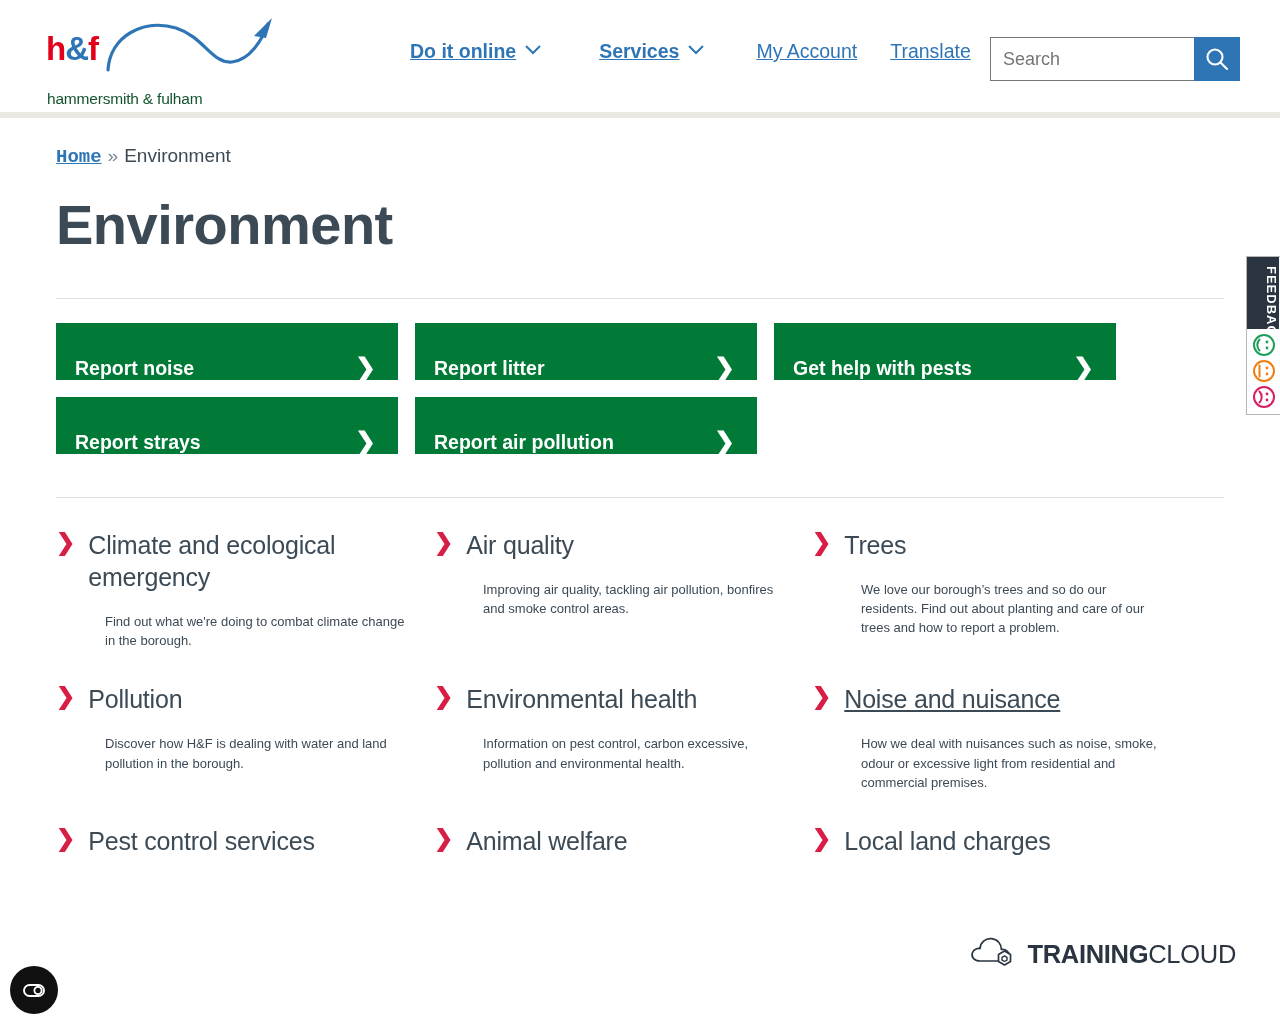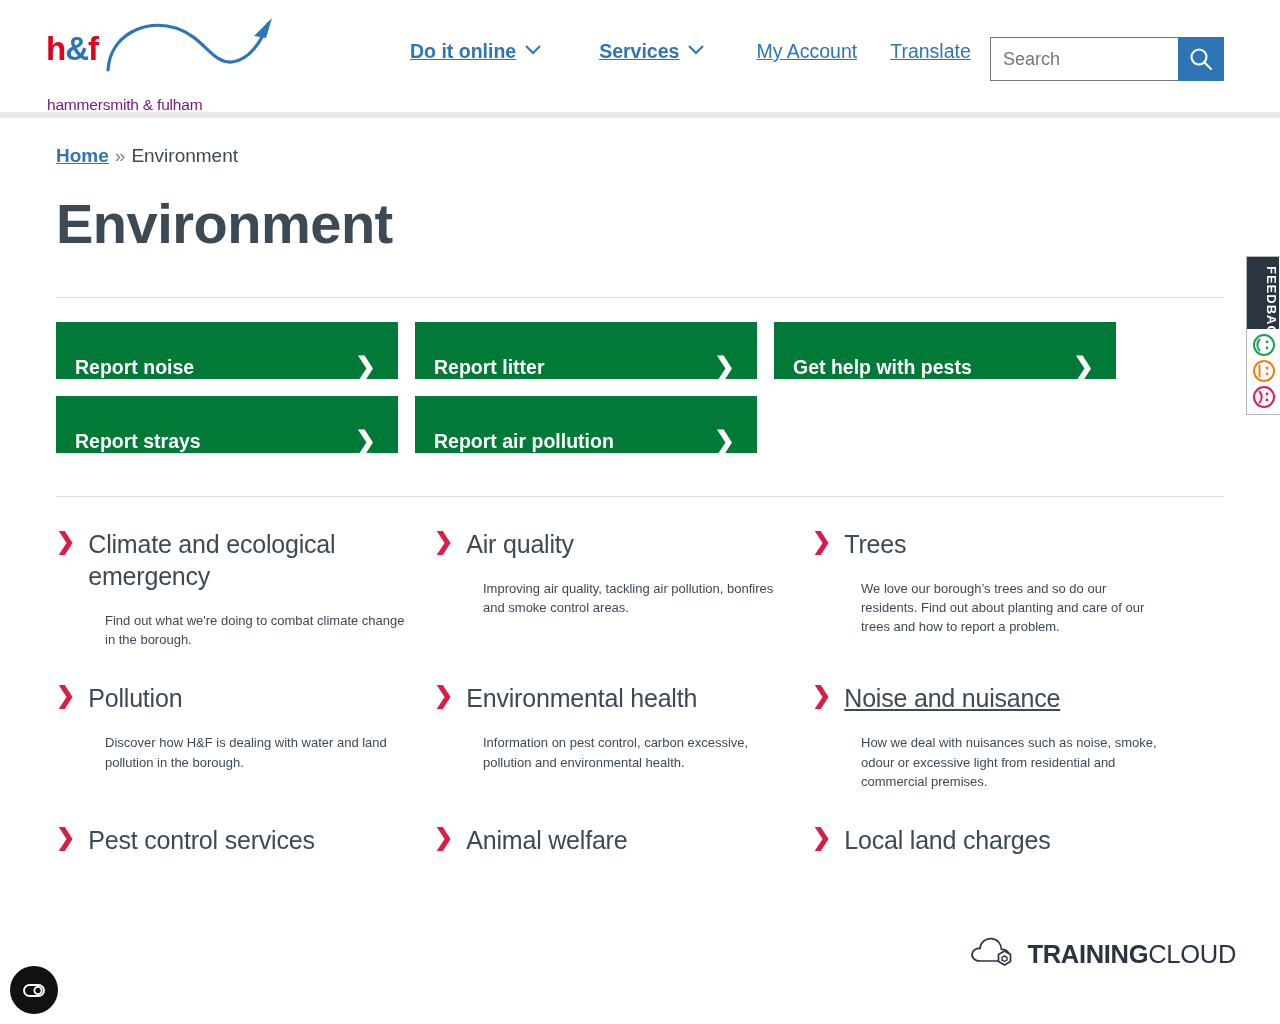--- a/index.html
+++ b/index.html
@@ -32,23 +32,23 @@
     font-size: 33px;
     line-height: 1;
     letter-spacing: -1px;
     position: absolute;
     left: 2px; top: 18px;
   }
   .logo-hf .c-red { color: #e2001a; }
   .logo-hf .c-blue { color: #2e75b6; }
   .logo-sub {
     position: absolute;
-    left: 3px; top: 82px;
+    left: 3px; top: 76px;
     font-size: 15.5px;
-    color: #701a75;
+    color: #14532d;
     letter-spacing: -0.2px;
     white-space: nowrap;
   }
   .logo-swoosh { position: absolute; left: 60px; top: 0px; }
 
   .main-nav {
     position: absolute;
     left: 410px; top: 40px;
     display: flex;
     align-items: center;
@@ -76,21 +76,21 @@
     cursor: pointer;
   }
 
   .search-wrap {
     position: absolute;
     left: 990px; top: 37px;
     display: flex;
     height: 44px;
   }
   .search-input {
-    width: 188px;
+    width: 204px;
     height: 44px;
     border: 1px solid #767676;
     border-right: none;
     font-size: 18px;
     font-family: "Liberation Sans", sans-serif;
     padding: 0 12px;
     color: #15803d;
     outline: none;
     background: #fff;
   }
@@ -120,20 +120,21 @@
   .breadcrumb {
     margin-top: 27px;
     font-size: 19px;
     color: #3c4a56;
   }
   .breadcrumb a {
     color: #2e75b6;
     text-decoration: underline;
     font-weight: 700;
     cursor: pointer;
+    font-family: Liberation Mono, monospace;
   }
   .breadcrumb .sep {
     color: #7a8a99;
     margin: 0 6px;
   }
   .page-title {
     font-size: 56px;
     font-weight: 700;
     color: #3c4a56;
     margin: 28px 0 0 0;

